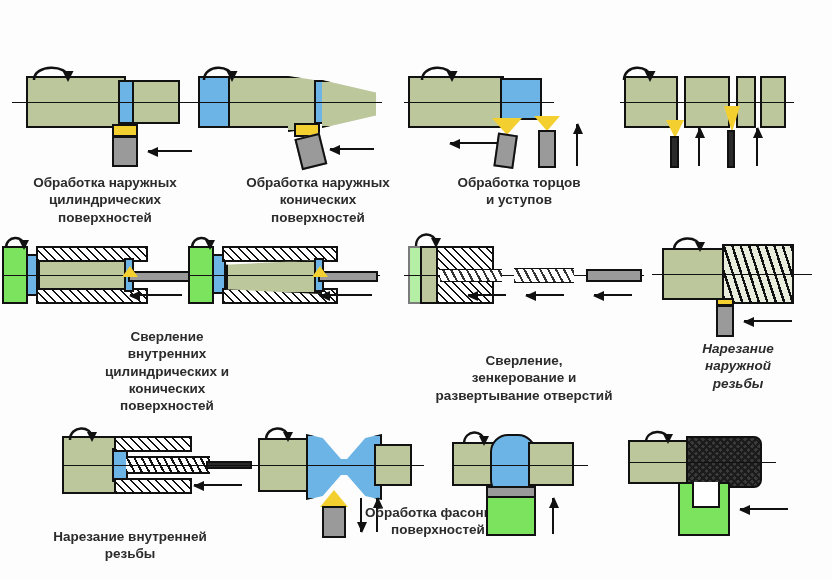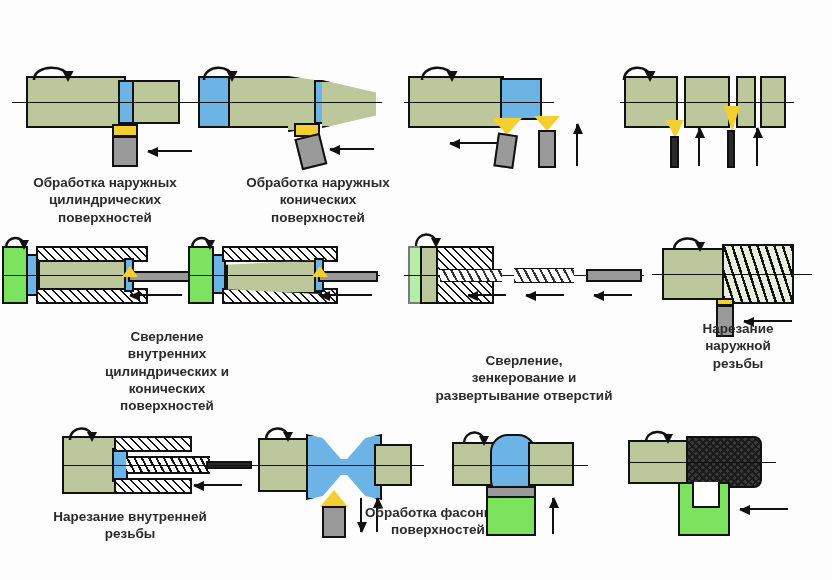--- a/index.html
+++ b/index.html
@@ -154,20 +154,22 @@
         <path d="M32 22 l-5.5 -11 l11 0 z" fill="#111"></path>
       </svg>
     </div>
     <div class="tri" style="left:88px;top:56px;border-left:15px solid transparent;border-right:15px solid transparent;border-top:17px solid #f3cf2f;"></div>
     <div class="blk shank" style="left:94px;top:72px;width:20px;height:34px;transform:rotate(8deg);transform-origin:top center;"></div>
     <div class="arr-l" style="left:46px;top:80px;width:48px;"></div>
     <div class="tri" style="left:130px;top:54px;border-left:13px solid transparent;border-right:13px solid transparent;border-top:15px solid #f3cf2f;"></div>
     <div class="blk shank" style="left:134px;top:68px;width:18px;height:38px;"></div>
     <div class="arr-u" style="left:172px;top:62px;height:42px;"></div>
   </div>
+  <div class="caption" style="left:424px;top:174px;width:190px;">Обработка торцов
+и уступов</div>
 
   <div class="cell" style="left:620px;top:62px;width:208px;height:105px;">
     <div class="blk stock" style="left:4px;top:14px;width:54px;height:52px;"></div>
     <div class="blk stock" style="left:64px;top:14px;width:46px;height:52px;"></div>
     <div class="blk stock" style="left:116px;top:14px;width:20px;height:52px;"></div>
     <div class="blk stock" style="left:140px;top:14px;width:26px;height:52px;"></div>
     <div class="axis" style="left:0px;top:40px;width:174px;"></div>
     <div class="rot" style="left:2px;top:-2px;">
       <svg width="38" height="24" viewBox="0 0 38 24">
         <path d="M2 20 C2 4, 28 4, 28 18" fill="none" stroke="#111" stroke-width="2.6"></path>
@@ -255,41 +257,41 @@
     <div class="rot" style="left:20px;top:-4px;">
       <svg width="38" height="22" viewBox="0 0 38 22">
         <path d="M2 18 C2 3, 28 3, 28 16" fill="none" stroke="#111" stroke-width="2.5"></path>
         <path d="M28 20 l-5 -10 l10 0 z" fill="#111"></path>
       </svg>
     </div>
     <div class="blk insert" style="left:64px;top:62px;width:18px;height:8px;"></div>
     <div class="blk shank" style="left:64px;top:69px;width:18px;height:32px;"></div>
     <div class="arr-l" style="left:92px;top:84px;width:48px;"></div>
   </div>
-  <div class="caption" style="left:648px;top:320px;width:180px;">Нарезание
+  <div class="caption" style="left:648px;top:340px;width:180px;font-style:italic;">Нарезание
 наружной
 резьбы</div>
 
   <div class="cell" style="left:62px;top:428px;width:200px;height:78px;">
     <div class="blk stock" style="left:0px;top:8px;width:54px;height:58px;"></div>
     <div class="blk machined" style="left:50px;top:20px;width:16px;height:34px;"></div>
     <div class="hatch" style="left:52px;top:8px;width:78px;height:16px;"></div>
     <div class="hatch" style="left:52px;top:50px;width:78px;height:16px;"></div>
     <div class="tapbody" style="left:64px;top:28px;width:84px;height:18px;"></div>
     <div class="blk dark" style="left:144px;top:33px;width:46px;height:8px;"></div>
     <div class="axis" style="left:0px;top:37px;width:198px;"></div>
     <div class="rot" style="left:6px;top:-6px;">
       <svg width="32" height="22" viewBox="0 0 32 22">
         <path d="M2 18 C2 3, 24 3, 24 16" fill="none" stroke="#111" stroke-width="2.5"></path>
         <path d="M24 20 l-5 -10 l10 0 z" fill="#111"></path>
       </svg>
     </div>
     <div class="arr-l" style="left:132px;top:56px;width:48px;"></div>
   </div>
-  <div class="caption" style="left:12px;top:508px;width:236px;">Нарезание внутренней
+  <div class="caption" style="left:12px;top:528px;width:236px;">Нарезание внутренней
 резьбы</div>
 
   <div class="cell" style="left:258px;top:428px;width:196px;height:96px;">
     <div class="blk stock" style="left:0px;top:10px;width:52px;height:54px;"></div>
     <div style="position:absolute;left:48px;top:6px;width:72px;height:62px;background:#6db4e6;border:2px solid #111;
                 clip-path:polygon(0 0,22% 6%,46% 38%,54% 38%,78% 6%,100% 0,100% 100%,78% 94%,54% 62%,46% 62%,22% 94%,0 100%);"></div>
     <div class="blk stock" style="left:116px;top:16px;width:38px;height:42px;"></div>
     <div class="axis" style="left:0px;top:37px;width:166px;"></div>
     <div class="rot" style="left:6px;top:-6px;">
       <svg width="32" height="22" viewBox="0 0 32 22">

